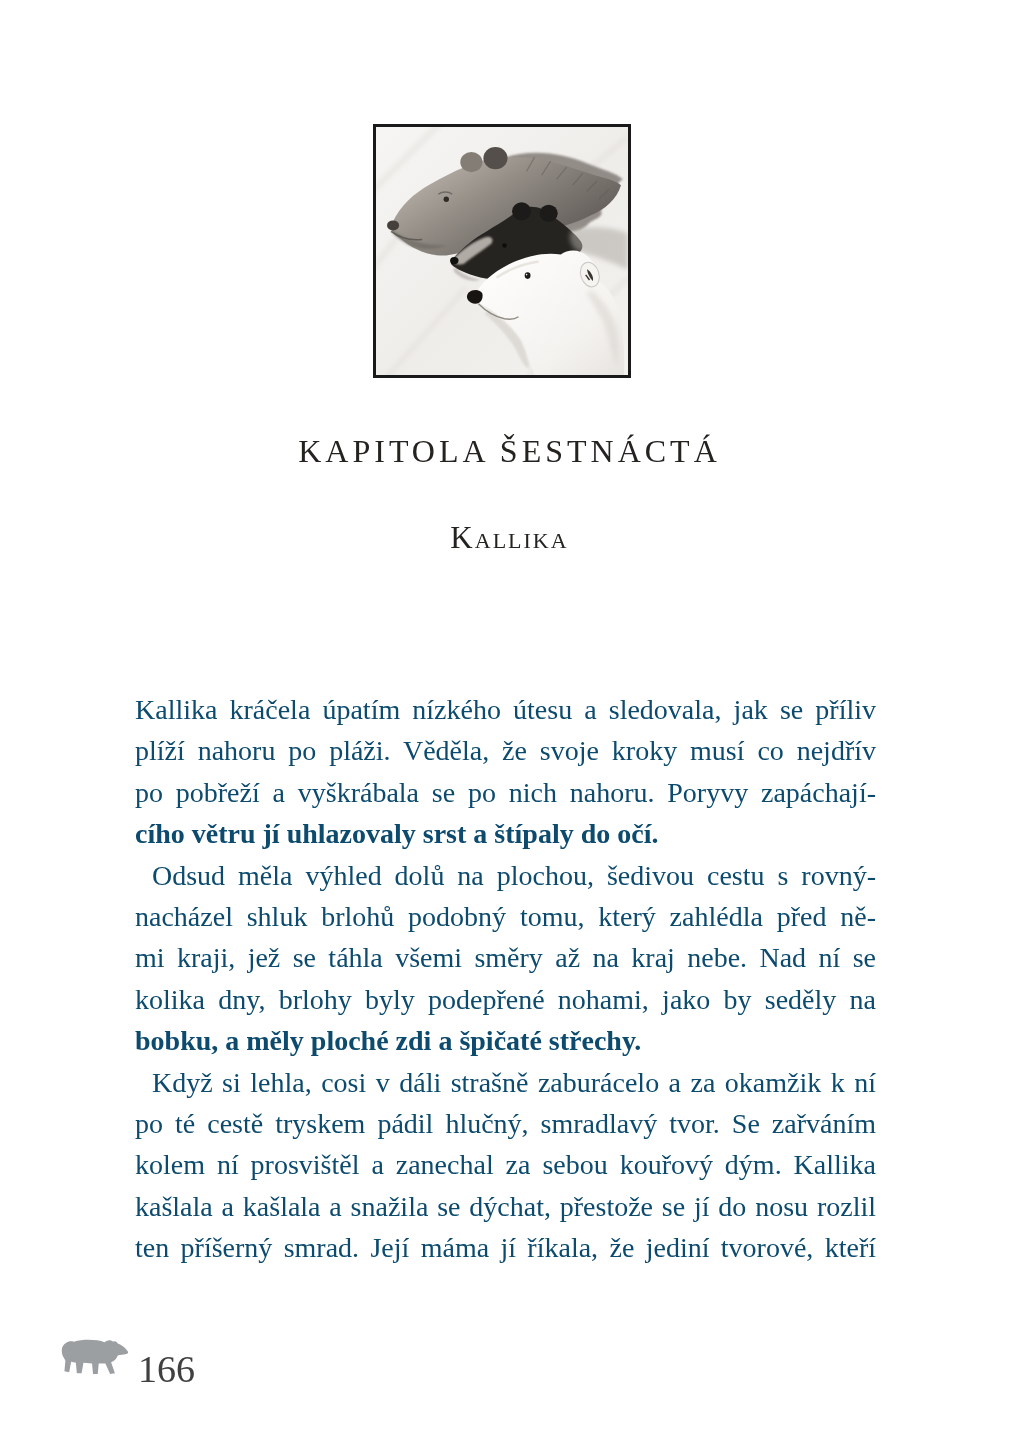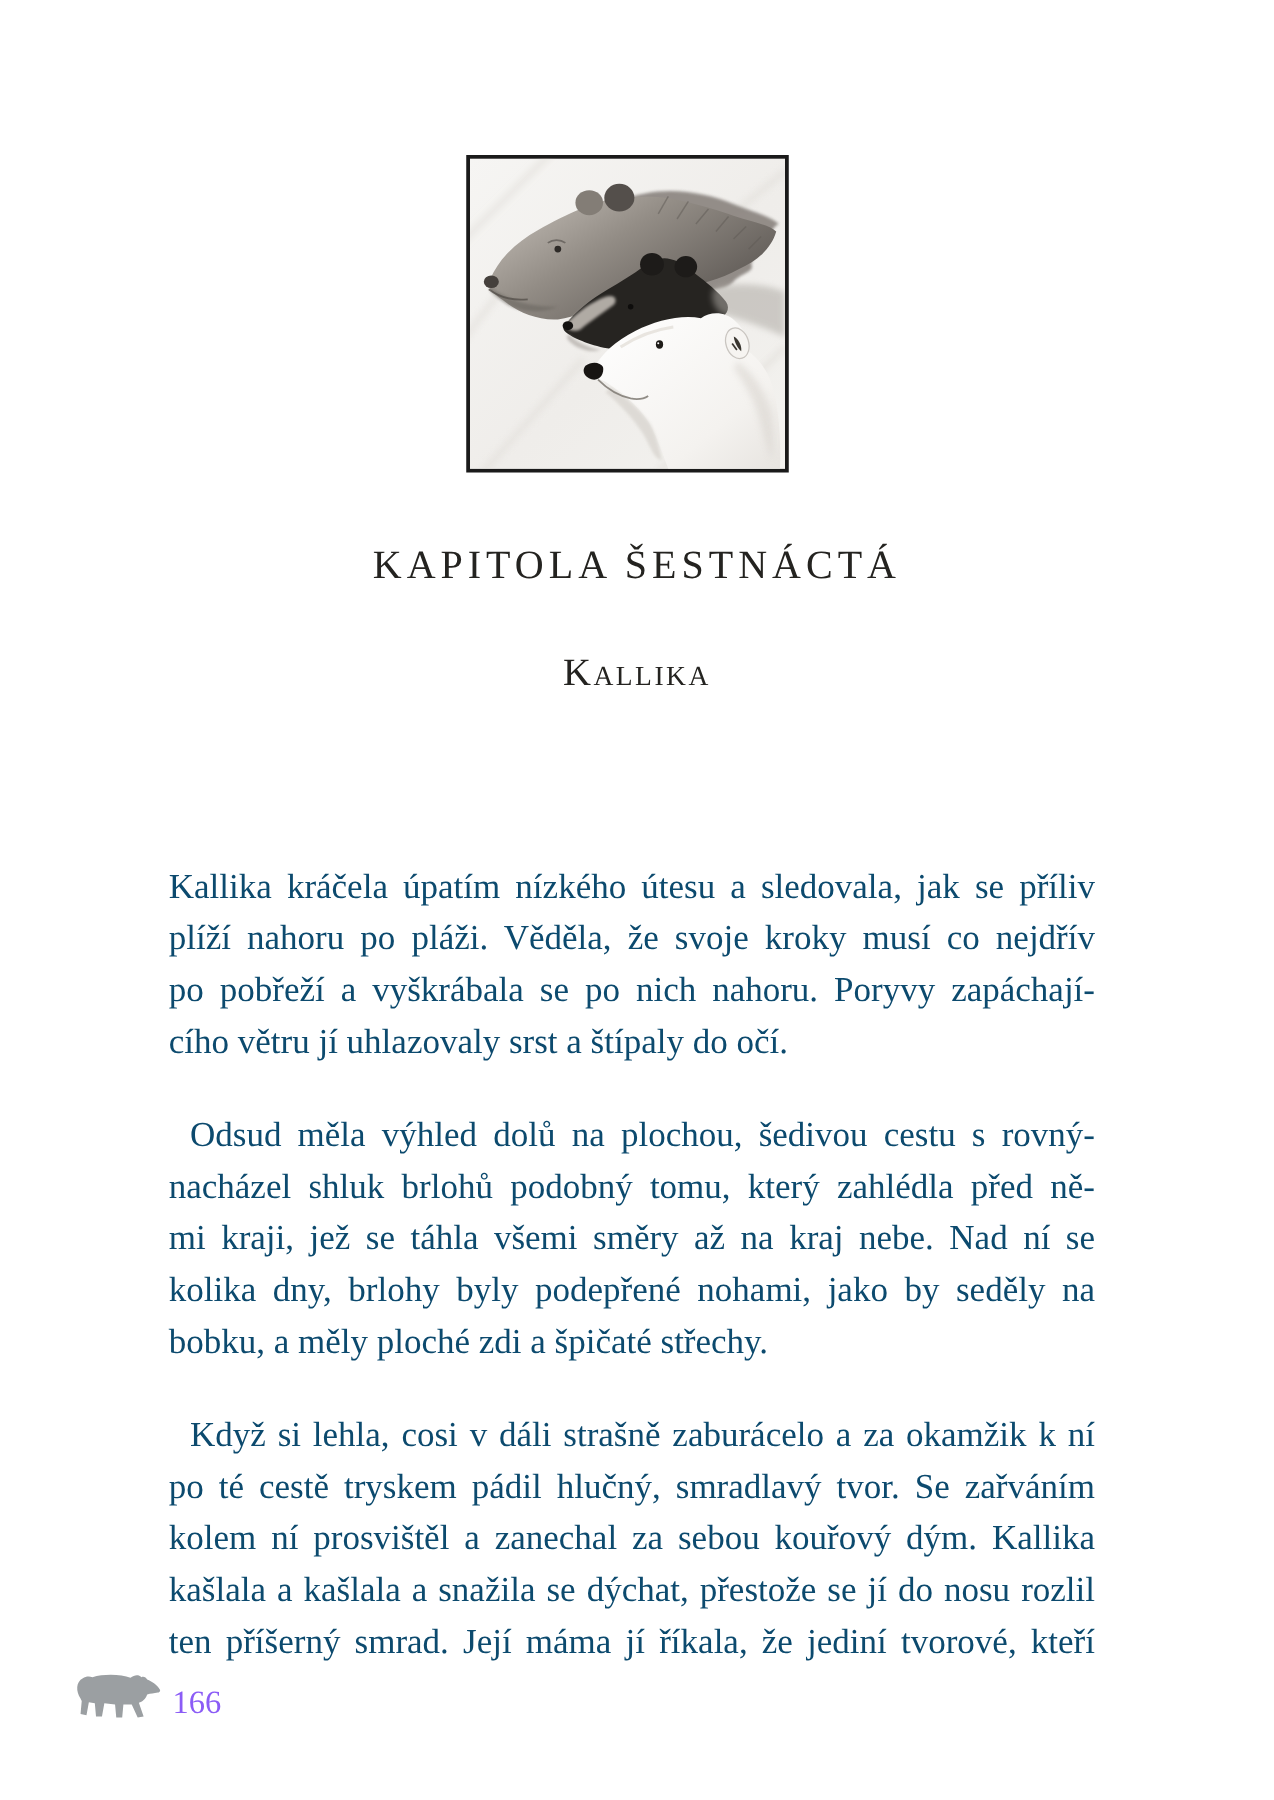--- a/index.html
+++ b/index.html
@@ -21,27 +21,27 @@
   .chapter-title{
     position:absolute;left:0;top:520px;width:1019px;text-align:center;
     font-size:31px;letter-spacing:2px;color:#242320;font-variant:small-caps;font-weight:400;
   }
   
   .body-text{
     position:absolute;left:135px;top:689px;width:741px;
     font-size:28px;line-height:41.4px;color:#0c4a6e;
   }
   .t-line{text-align:justify;text-align-last:justify;}
-  .t-line.para-end{text-align-last:left;}
-  .t-line.indent{text-indent:17px;margin-top:33px;}
+  .t-line.para-end{text-align-last:left;font-weight:bold;}
+  .t-line.indent{text-indent:17px;}
   
   .footer-bear{position:absolute;left:53px;top:1334px;width:80px;height:44px;}
   .footer-bear svg{display:block;width:100%;height:100%;}
   .page-number{
-    position:absolute;left:138px;top:1347px;font-size:26px;color:#8b5cf6;
+    position:absolute;left:138px;top:1347px;font-size:38px;color:#404040;
     font-family:"Liberation Serif", serif;
   }
 </style>
 </head>
 <body>
 
 <div class="page">
 
   <div class="illu-frame">
     <svg viewBox="0 0 251 247" preserveAspectRatio="none" aria-label="Three bear heads in profile facing left: a brown bear, a black bear and a polar bear, framed with a thin black border">

